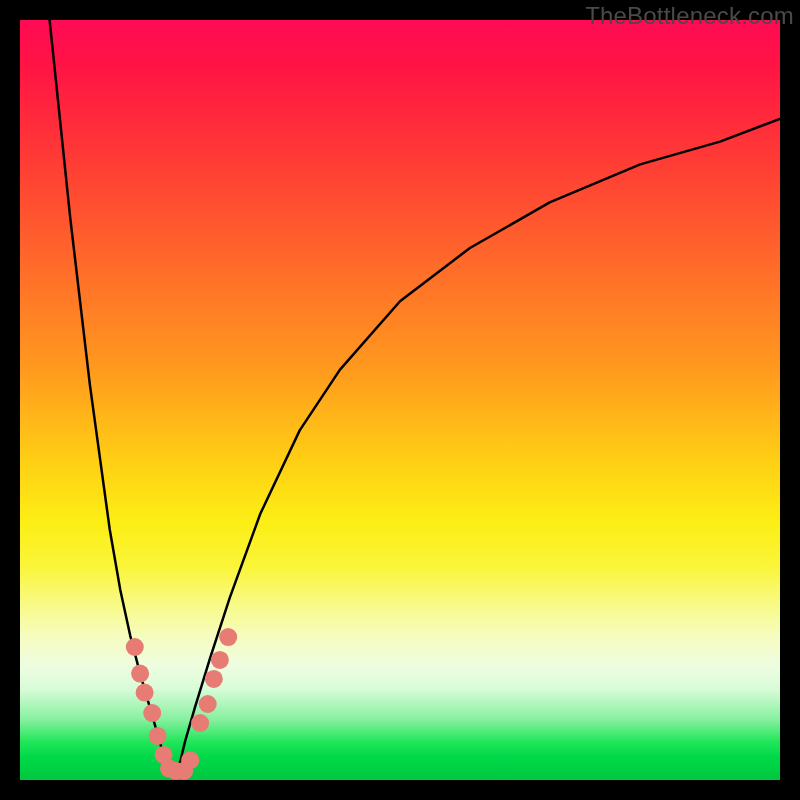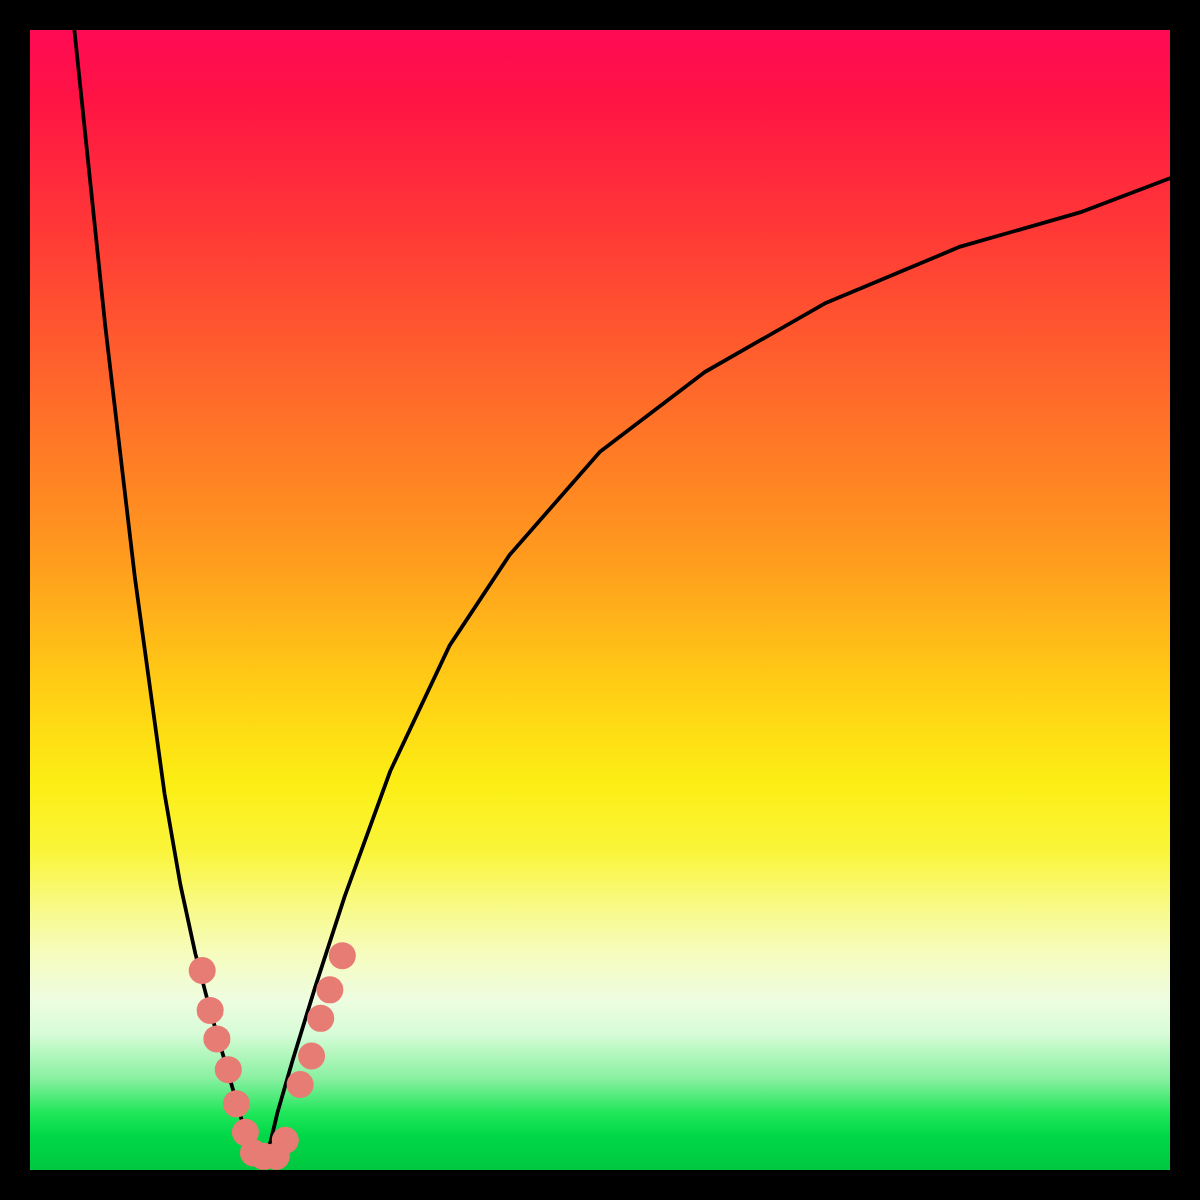--- a/index.html
+++ b/index.html
@@ -88,13 +88,14 @@
         <circle cx="164.2" cy="750.9" r="9" fill="#e77c74"></circle>
         <circle cx="170.2" cy="740.2" r="9" fill="#e77c74"></circle>
         <circle cx="180.1" cy="703.0" r="9" fill="#e77c74"></circle>
         <circle cx="187.7" cy="684.0" r="9" fill="#e77c74"></circle>
         <circle cx="193.8" cy="658.9" r="9" fill="#e77c74"></circle>
         <circle cx="199.9" cy="639.9" r="9" fill="#e77c74"></circle>
         <circle cx="208.2" cy="617.1" r="9" fill="#e77c74"></circle>
       </g>
   </svg>
 
+  <div class="watermark">TheBottleneck.com</div>
 </div>
 
 </body></html>

